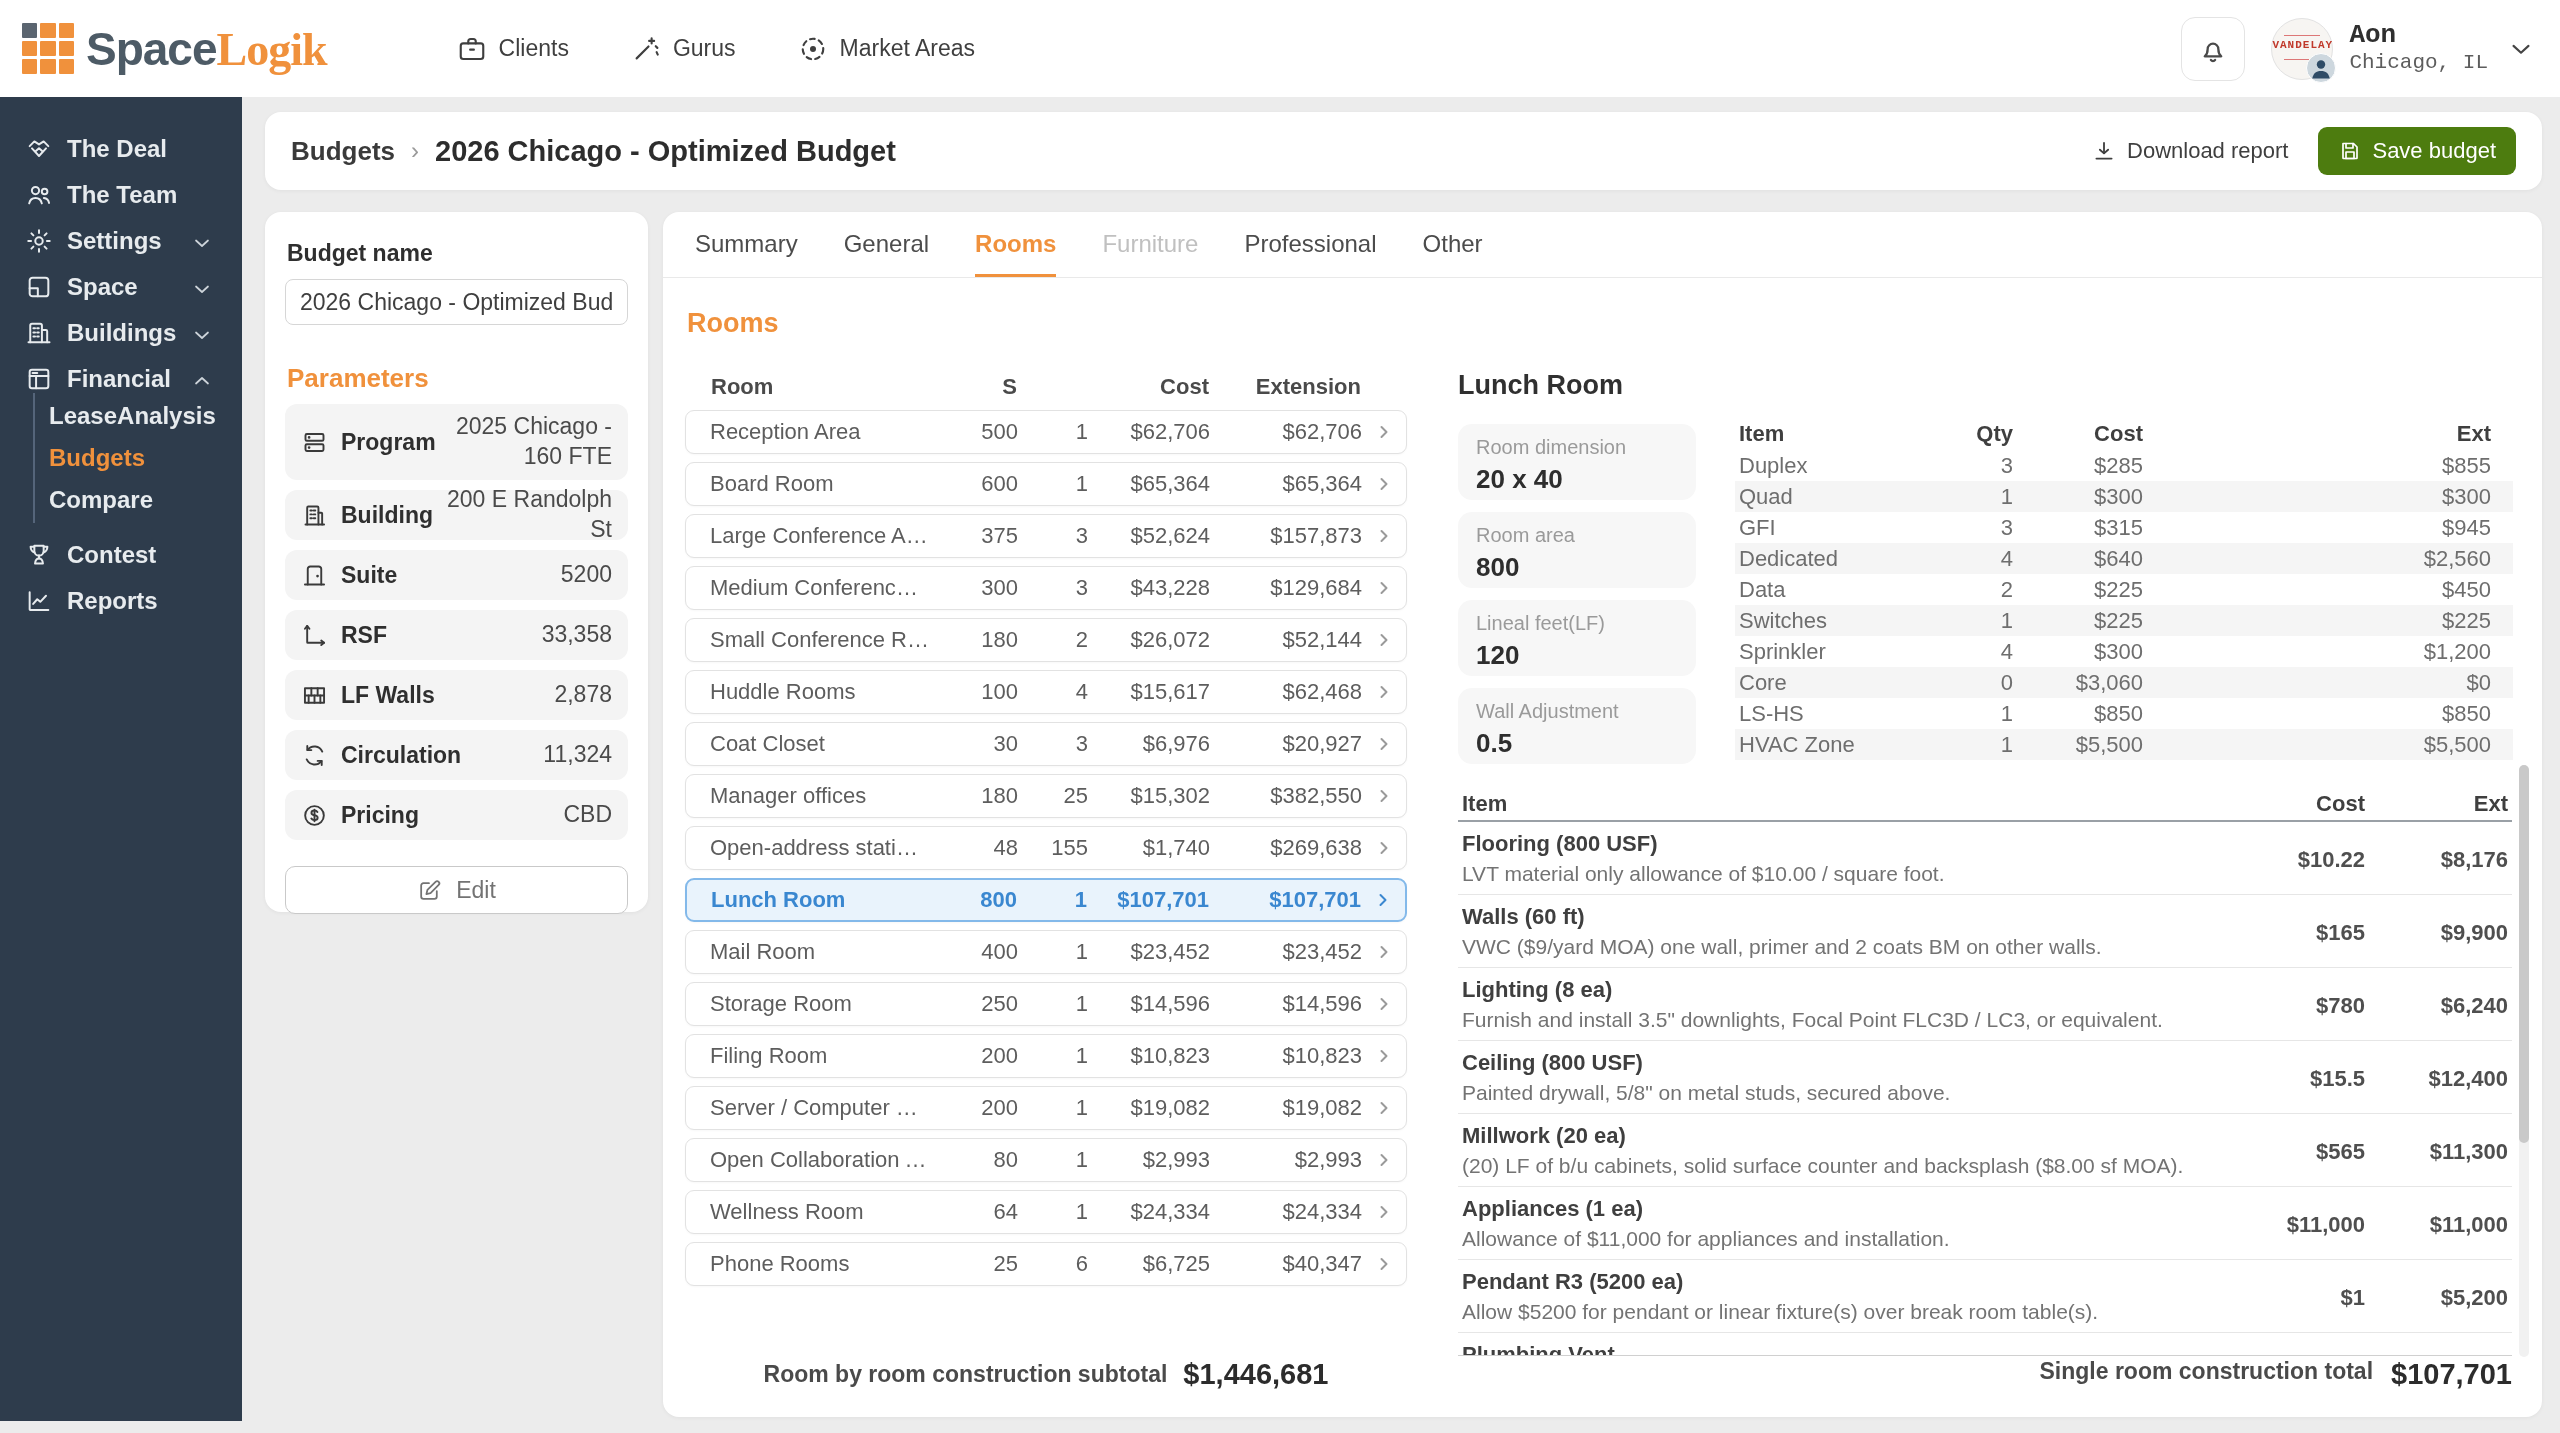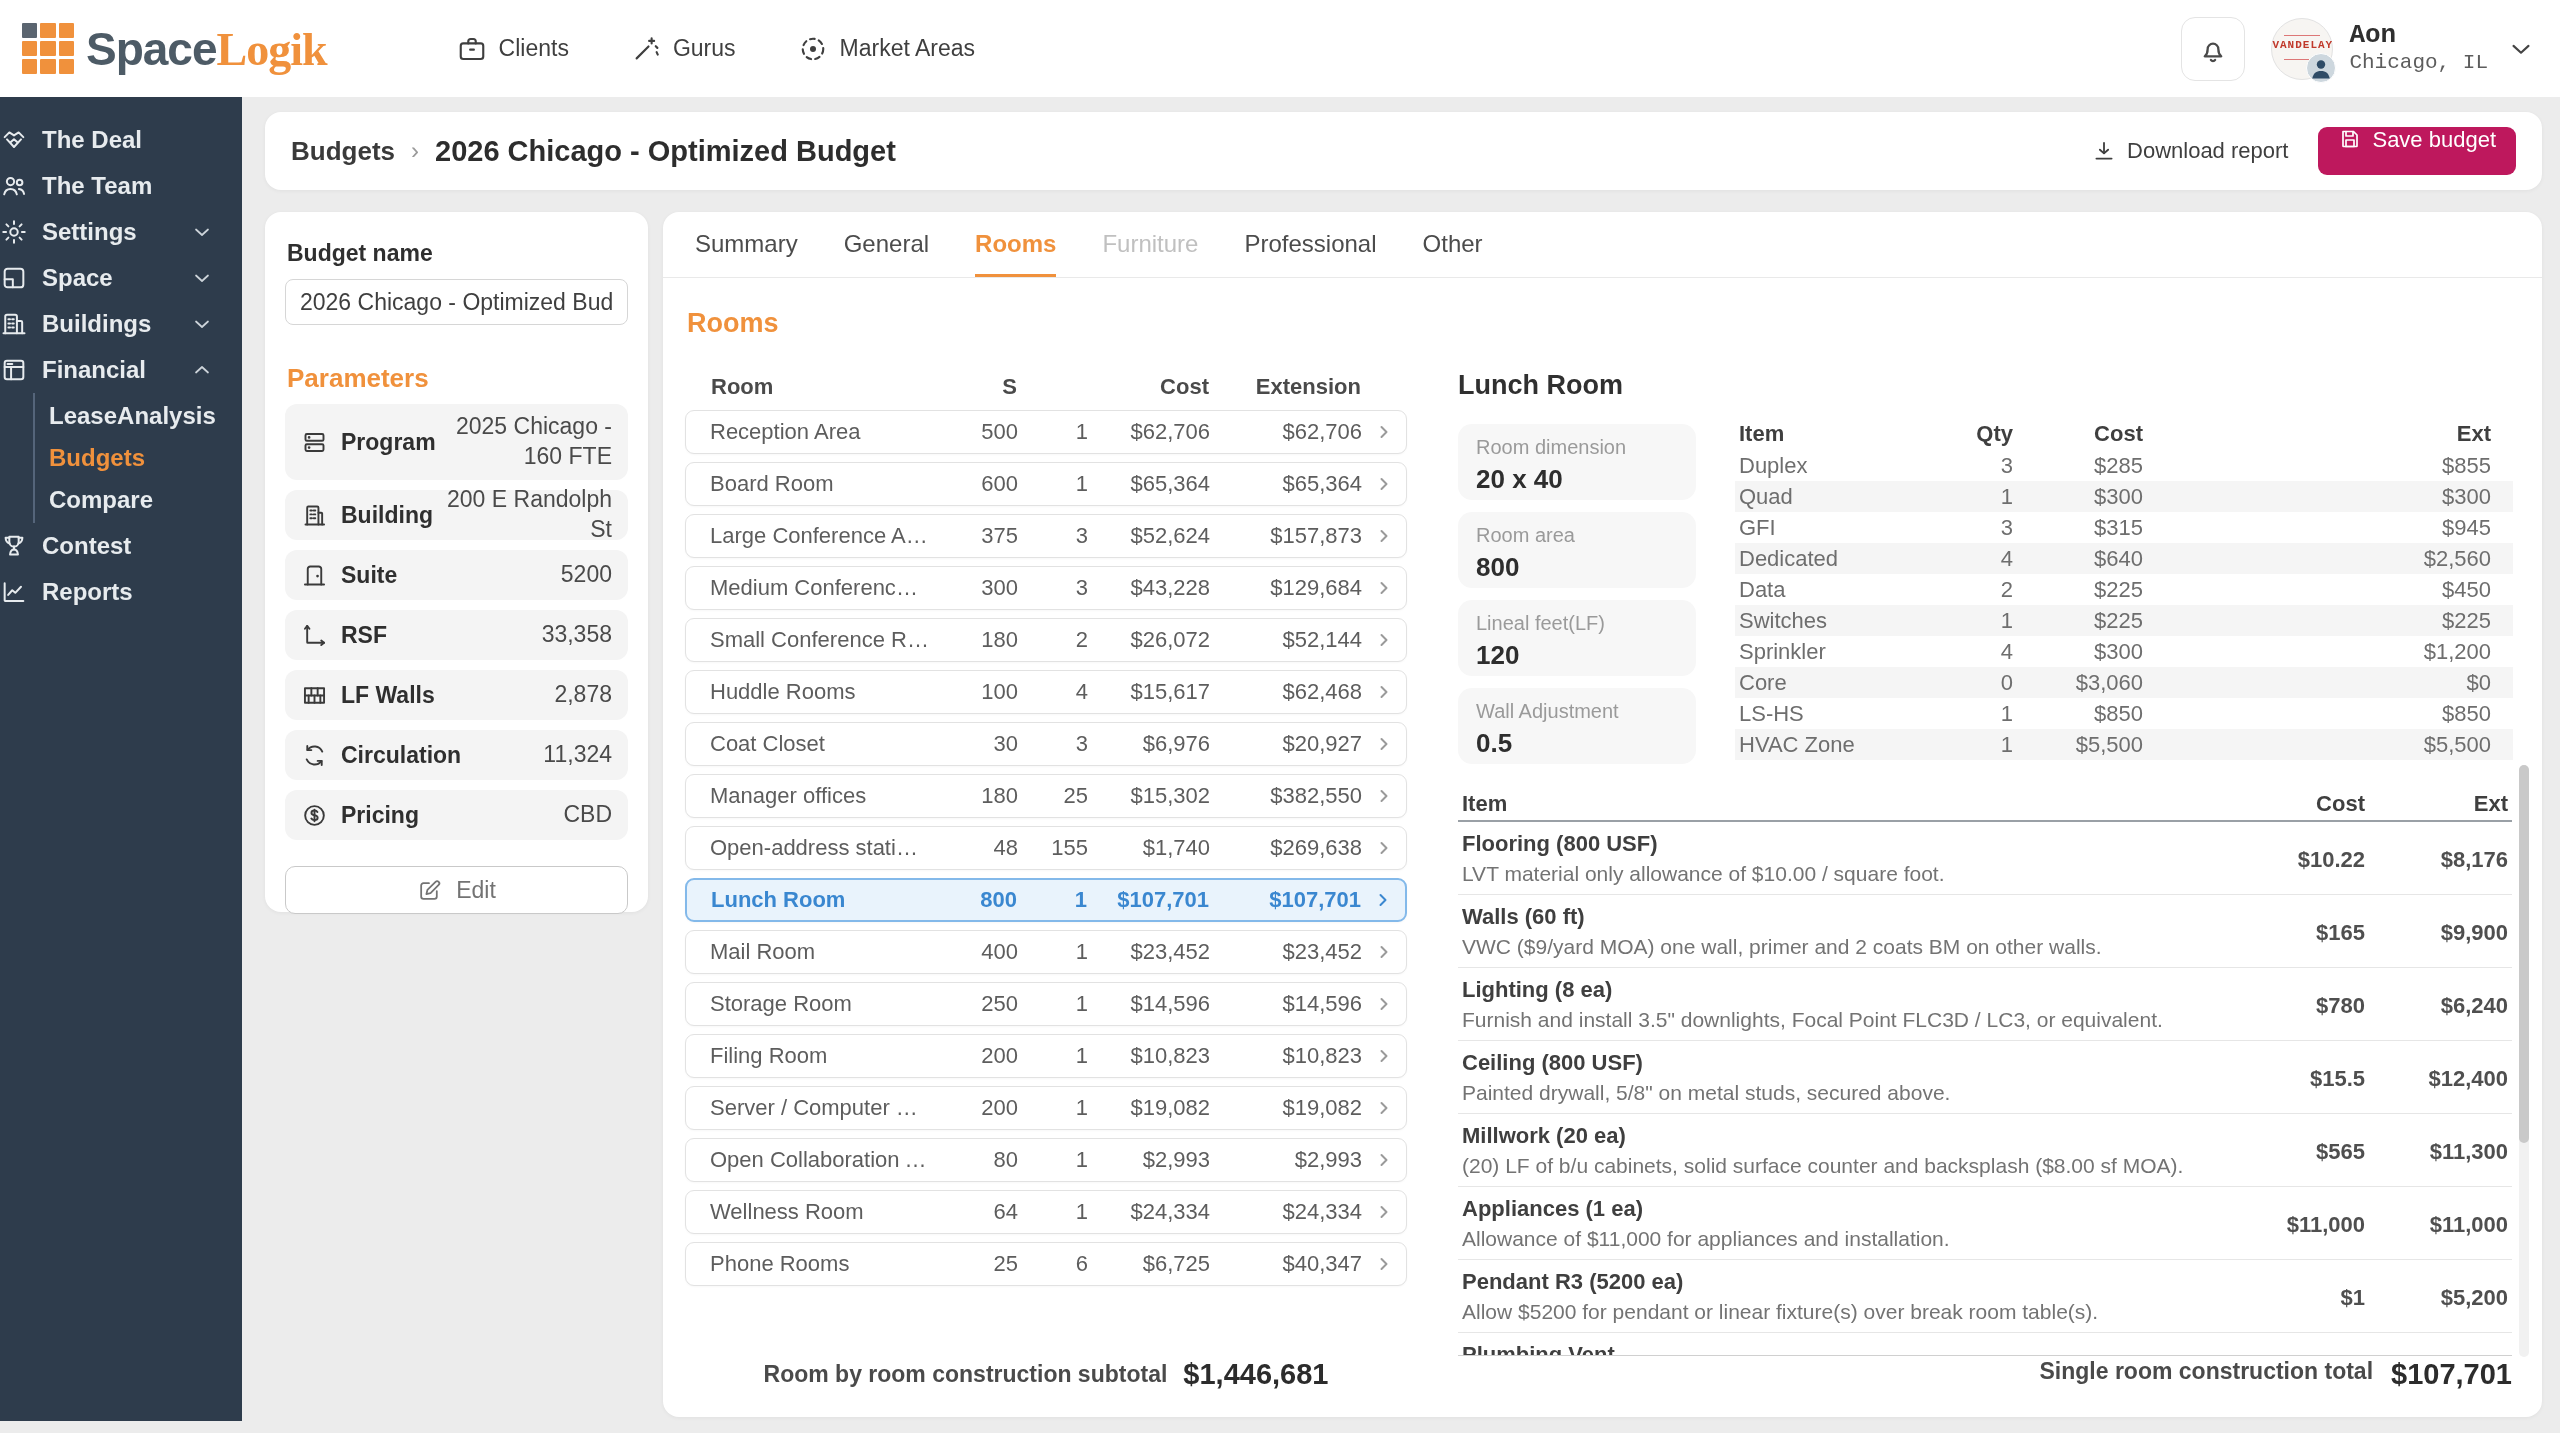--- a/index.html
+++ b/index.html
@@ -28,39 +28,39 @@
   .avatar .av-rule { position:absolute; left:12px; right:12px; height:1px; background:#d77; }
   .avatar .av-photo { position:absolute; right:-4px; bottom:-4px; width:30px; height:30px; border-radius:50%; background:#cdd7de; border:1px solid #fff; overflow:hidden; }
   .avatar .av-photo svg { width:100%; height:100%; }
   .user-block { margin-left:16px; line-height:1.15; }
   .user-name { font-size:26px; font-weight:bold; color:#2f2f2f; }
   .user-loc { font-size:21px; color:#5d5d5d; }
   .user-chev { width:30px; height:30px; color:#444; margin-left:18px; cursor:pointer; }
 
   
   .sidebar { position:absolute; left:0; top:97px; width:242px; height:1324px; background:#2e3c4c; padding-top:20px; }
-  .sb-item { height:46px; display:flex; align-items:center; cursor:pointer; color:#e7ebee; }
+  .sb-item { height:46px; display:flex; align-items:flex-end; padding-left:25px; cursor:pointer; color:#e7ebee; }
   .sb-item .sicon { width:28px; height:28px; flex:none; }
   .sb-item .sb-label { font-size:24px; font-weight:600; margin-left:14px; }
   .sb-item .sb-chev { width:24px; height:24px; margin-left:auto; margin-right:28px; color:#cdd4da; }
   .sb-sub { position:relative; margin-left:33px; border-left:2px solid #55657a; padding:2px 0; }
   .sb-sub-item { height:42px; display:flex; align-items:center; padding-left:14px; font-size:24px; font-weight:600; color:#e7ebee; cursor:pointer; }
   .sb-sub-item.active { color:#f0913c; font-weight:bold; }
 
   
   .card { position:absolute; background:#fff; border-radius:16px; box-shadow:0 1px 4px rgba(0,0,0,.05); }
   .header-card { left:265px; top:112px; width:2277px; height:78px; display:flex; align-items:center; padding:0 26px; }
   .breadcrumb { display:flex; align-items:center; gap:16px; }
   .bc-link { font-size:26px; font-weight:bold; color:#3a3a3a; cursor:pointer; }
   .bc-sep { font-size:24px; color:#9a9a9a; }
   .page-title { font-size:29px; font-weight:bold; color:#2d2d2d; }
   .header-actions { margin-left:auto; display:flex; align-items:center; gap:30px; }
   .dl-link { display:flex; align-items:center; gap:10px; font-size:22px; color:#3f3f3f; cursor:pointer; }
   .dl-link .sicon { width:26px; height:26px; }
-  .save-btn { display:flex; gap:10px; background:#be185d; color:#fff; border:none; border-radius:9px; height:48px; padding:0 20px; font-size:22px; font-family:inherit; cursor:pointer; }
+  .save-btn { display:flex; align-items:center; gap:10px; background:#4d7c0f; color:#fff; border:none; border-radius:9px; height:48px; padding:0 20px; font-size:22px; font-family:inherit; cursor:pointer; }
   .save-btn .sicon { width:24px; height:24px; color:#fff; }
 
   
   .left-card { left:265px; top:212px; width:383px; height:700px; padding:28px 20px; }
   .field-label { font-size:23px; font-weight:bold; color:#2f2f2f; margin-left:2px; }
   .name-input { width:343px; height:46px; border:1px solid #d6d6d6; border-radius:8px; margin-top:12px; padding:0 14px; font-size:23px; color:#3f3f3f; font-family:inherit; background:#fff; }
   .params-title { font-size:26px; font-weight:bold; color:#f0913c; margin-top:38px; margin-left:2px; }
   .param-row { width:343px; background:#f4f4f4; border-radius:12px; height:50px; margin-top:10px; display:flex; align-items:center; padding:0 16px; }
   .param-row.tall { height:76px; }
   .param-row:first-of-type { margin-top:20px; }

